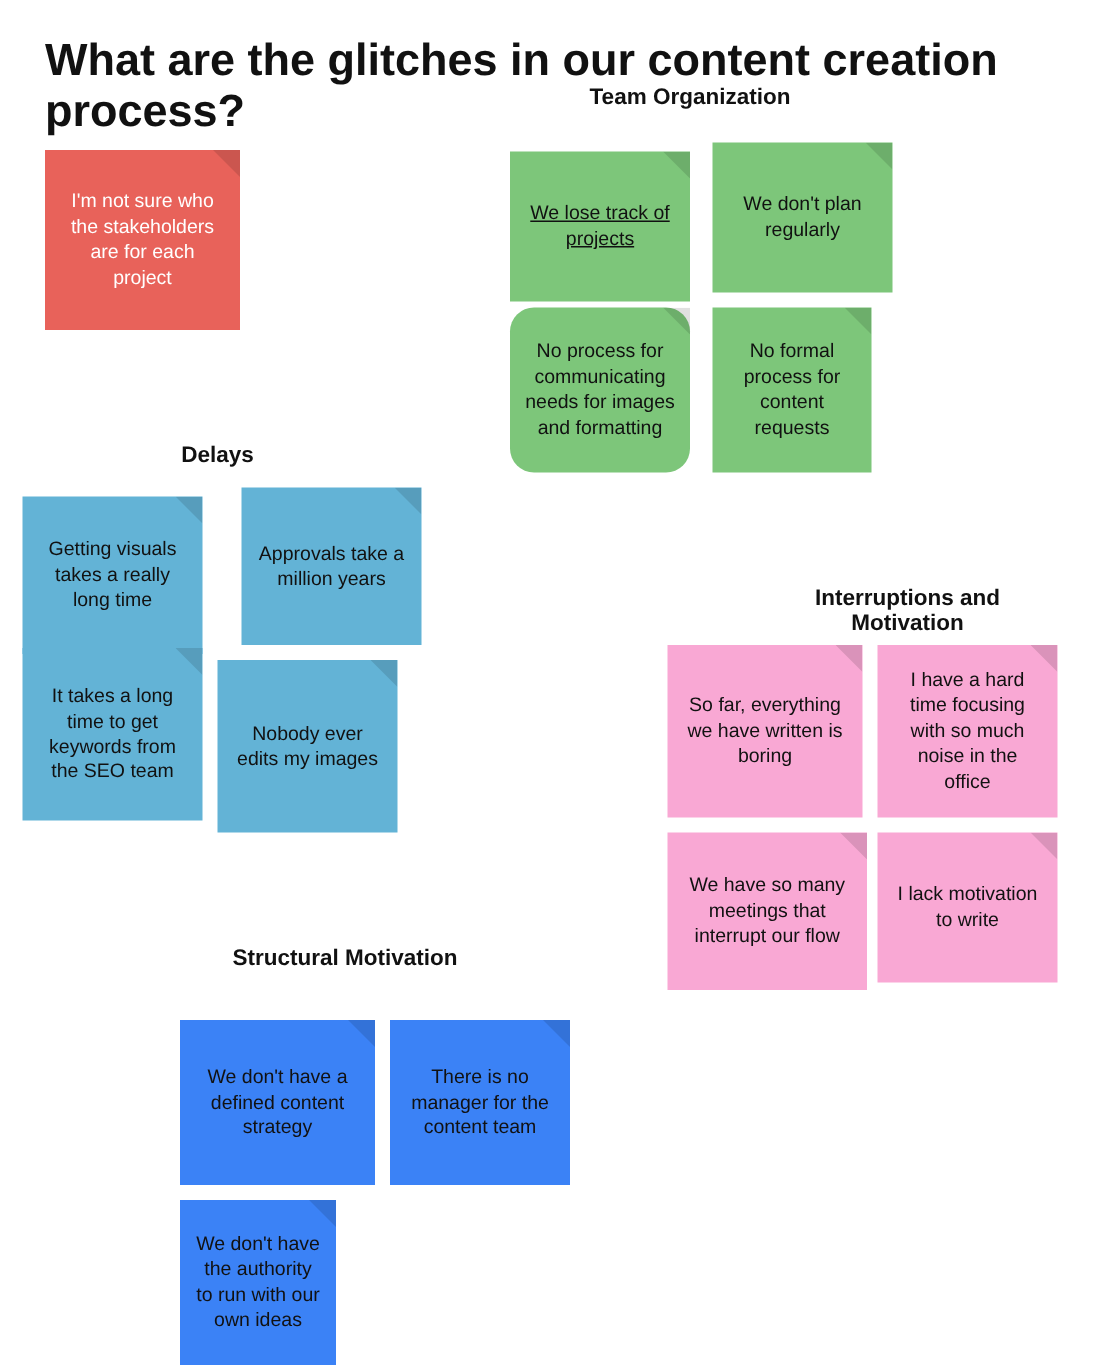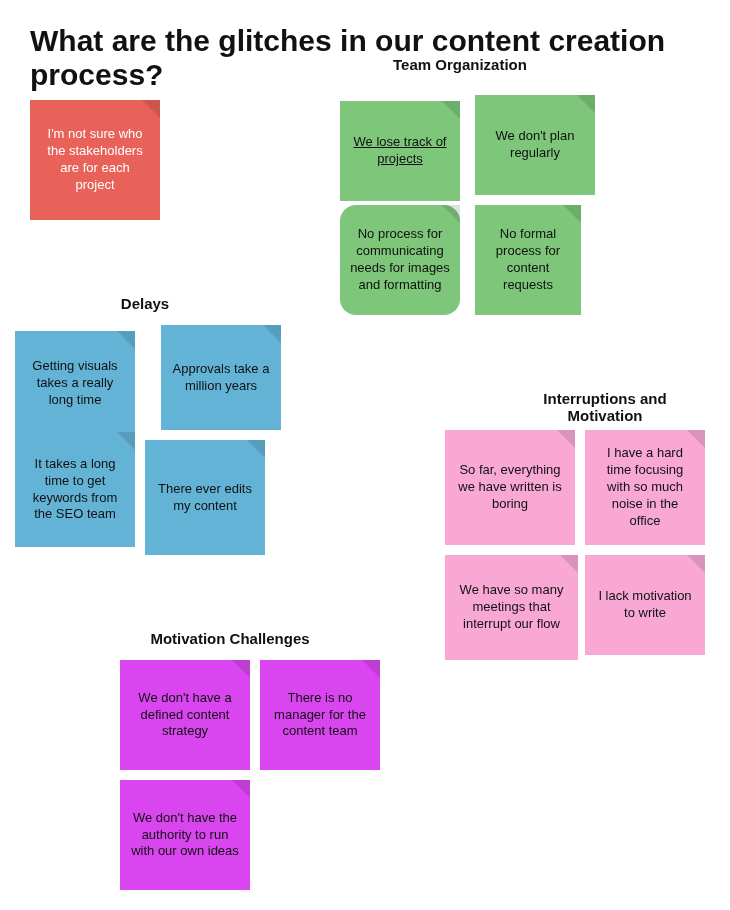--- a/index.html
+++ b/index.html
@@ -42,21 +42,21 @@
       width: 18px;
       height: 18px;
       background: rgba(0,0,0,0.12);
       clip-path: polygon(0 0, 100% 0, 100% 100%);
     }
 
     .note-red { background: #e8625a; color: #fff; }
     .note-green { background: #7dc67a; }
     .note-blue { background: #63b3d6; }
     .note-orange { background: #f9a8d4; }
-    .note-yellow { background: #d946ef; }
+    .note-yellow { background: #3b82f6; margin-top: 20px; }
 
     .section-label {
       position: absolute;
       font-size: 15px;
       font-weight: bold;
       text-align: center;
       color: #111;
     }
   </style>
 </head>
@@ -64,21 +64,21 @@
 
 <div class="page-title">What are the glitches in our content creation process?</div>
 
 <div class="section-label" style="top: 56px; left: 380px; width: 160px;">Team Organization</div>
 
 <div class="section-label" style="top: 295px; left: 80px; width: 130px;">Delays</div>
 
 <div class="section-label" style="top: 390px; left: 510px; width: 190px; white-space: pre-line;">Interruptions and
 Motivation</div>
 
-<div class="section-label" style="top: 630px; left: 130px; width: 200px;">Motivation Challenges</div>
+<div class="section-label" style="top: 630px; left: 130px; width: 200px;">Structural Motivation</div>
 
 <div class="sticky-note note-red" style="top: 100px; left: 30px; width: 130px; height: 120px;">
   <span>I'm not sure who the stakeholders are for each project</span>
 </div>
 
 <div class="sticky-note note-green" style="top: 101px; left: 340px; width: 120px; height: 100px; text-decoration: underline;">
   <span>We lose track of projects</span>
 </div>
 
 <div class="sticky-note note-green" style="top: 95px; left: 475px; width: 120px; height: 100px;">
@@ -99,21 +99,21 @@
 
 <div class="sticky-note note-blue" style="top: 325px; left: 145px; width: 120px; height: 105px; margin-left: 16px;">
   <span>Approvals take a million years</span>
 </div>
 
 <div class="sticky-note note-blue" style="top: 432px; left: 15px; width: 120px; height: 115px;">
   <span>It takes a long time to get keywords from the SEO team</span>
 </div>
 
 <div class="sticky-note note-blue" style="top: 440px; left: 145px; width: 120px; height: 115px;">
-  <span>There ever edits my content</span>
+  <span>Nobody ever edits my images</span>
 </div>
 
 <div class="sticky-note note-orange" style="top: 430px; left: 445px; width: 130px; height: 115px;">
   <span>So far, everything we have written is boring</span>
 </div>
 
 <div class="sticky-note note-orange" style="top: 430px; left: 585px; width: 120px; height: 115px;">
   <span>I have a hard time focusing with so much noise in the office</span>
 </div>
 
@@ -126,15 +126,15 @@
 </div>
 
 <div class="sticky-note note-yellow" style="top: 660px; left: 120px; width: 130px; height: 110px;">
   <span>We don't have a defined content strategy</span>
 </div>
 
 <div class="sticky-note note-yellow" style="top: 660px; left: 260px; width: 120px; height: 110px;">
   <span>There is no manager for the content team</span>
 </div>
 
-<div class="sticky-note note-yellow" style="top: 780px; left: 120px; width: 130px; height: 110px;">
+<div class="sticky-note note-yellow" style="top: 780px; left: 120px; width: 104px; height: 110px;">
   <span>We don't have the authority to run with our own ideas</span>
 </div>
 
 </body></html>

